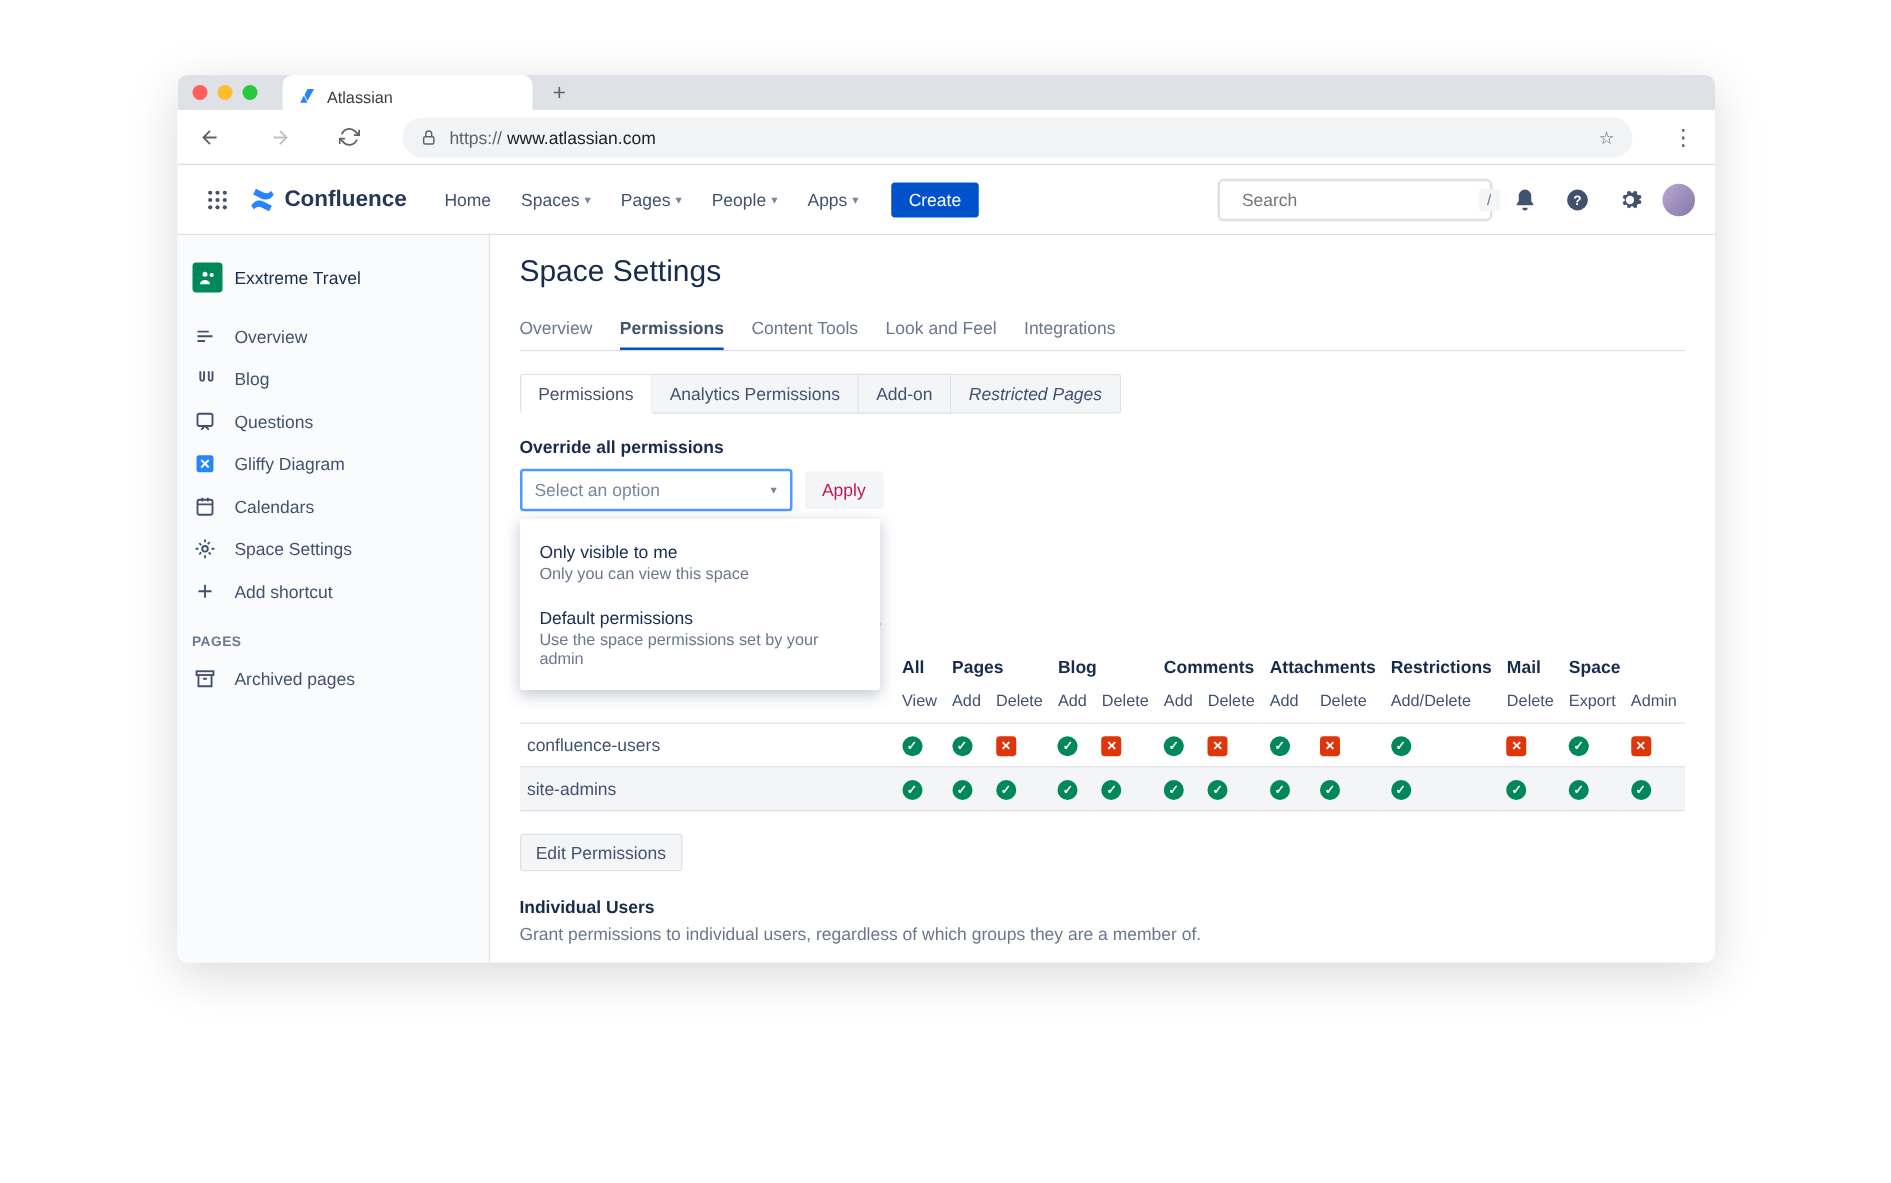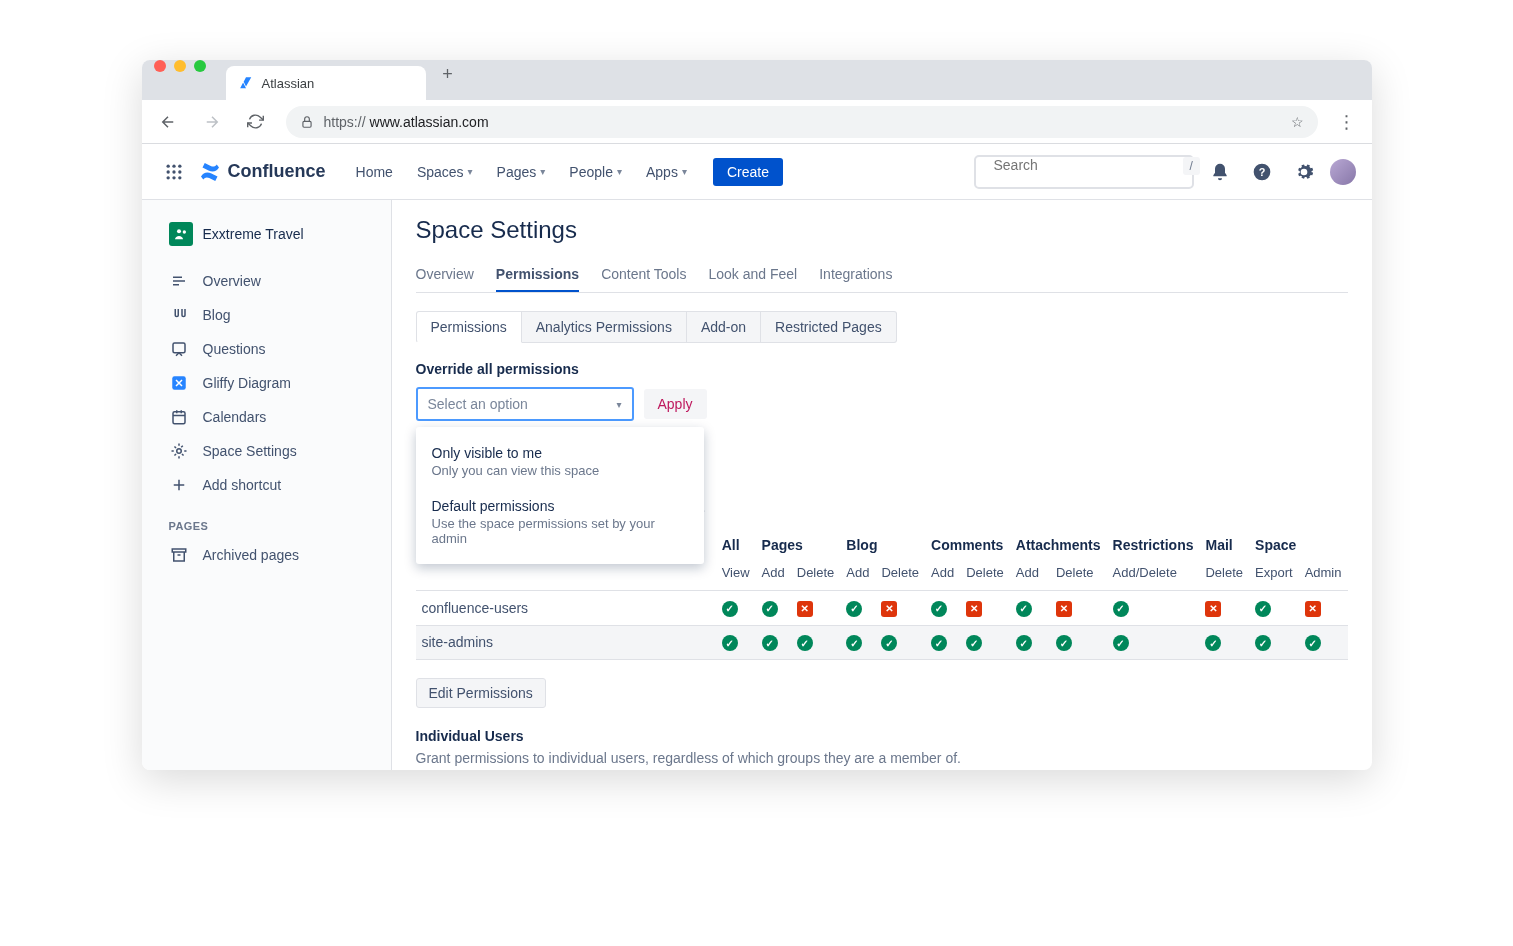--- a/index.html
+++ b/index.html
@@ -1,76 +1,76 @@
 <!DOCTYPE html>
 <html><head>
 <meta charset="utf-8">
 <style>
 * { margin: 0; padding: 0; box-sizing: border-box; }
 body { font-family: -apple-system, BlinkMacSystemFont, 'Segoe UI', sans-serif; background: #fff; display: flex; justify-content: center; align-items: flex-start; padding: 60px 40px; }
 .window { width: 1230px; height: 710px; background: #fff; border-radius: 8px; box-shadow: 0 10px 40px rgba(0,0,0,0.15); overflow: hidden; display: flex; flex-direction: column; }
 
 
-.browser-tabs { background: #dee1e6; height: 40px; display: flex; padding: 0 12px; gap: 8px; }
+.browser-tabs { background: #dee1e6; height: 28px; display: flex; align-items: center; padding: 0 12px; gap: 8px; }
 .traffic-lights { display: flex; gap: 8px; margin-right: 12px; }
 .traffic-light { width: 12px; height: 12px; border-radius: 50%; }
 .tl-red { background: #ff5f56; }
 .tl-yellow { background: #ffbd2e; }
 .tl-green { background: #27c93f; }
 .tab { background: #fff; height: 34px; margin-top: 6px; border-radius: 8px 8px 0 0; display: flex; align-items: center; padding: 0 12px; gap: 8px; min-width: 200px; font-size: 13px; color: #3c4043; }
 .tab-icon { width: 16px; height: 16px; display: flex; align-items: center; justify-content: center; }
 .new-tab { width: 28px; height: 28px; display: flex; align-items: center; justify-content: center; color: #5f6368; cursor: pointer; font-size: 18px; }
 
-.browser-toolbar { background: #fff; height: 44px; display: flex; align-items: center; padding: 0 12px; gap: 16px; border-bottom: 1px solid #dadce0; }
+.browser-toolbar { background: #fff; height: 44px; display: flex; align-items: center; padding: 0 12px; gap: 28px; border-bottom: 1px solid #dadce0; }
 .nav-btn { width: 28px; height: 28px; display: flex; align-items: center; justify-content: center; color: #5f6368; cursor: pointer; }
 .nav-btn.disabled { color: #bdc1c6; }
 .url-bar { flex: 1; background: #f1f3f4; border-radius: 16px; height: 32px; display: flex; align-items: center; padding: 0 14px; gap: 10px; font-size: 14px; color: #5f6368; }
 .url-text { color: #202124; }
 .url-star { margin-left: auto; color: #5f6368; }
 .browser-menu { color: #5f6368; cursor: pointer; font-size: 18px; padding: 0 4px; }
 
 
 .app-header { height: 56px; border-bottom: 1px solid #dfe1e6; display: flex; align-items: center; padding: 0 16px; gap: 8px; }
 .app-switcher { width: 32px; height: 32px; display: flex; align-items: center; justify-content: center; cursor: pointer; color: #42526e; }
 .logo { display: flex; align-items: center; gap: 6px; margin-right: 12px; }
 .logo-mark { width: 24px; height: 24px; }
 .logo-text { font-size: 18px; font-weight: 600; color: #253858; }
 .nav-links { display: flex; gap: 4px; }
 .nav-link { padding: 6px 10px; font-size: 14px; color: #42526e; cursor: pointer; display: flex; align-items: center; gap: 4px; border-radius: 3px; }
 .chevron { font-size: 10px; color: #7a869a; }
 .create-btn { background: #0052cc; color: #fff; padding: 6px 14px; border-radius: 3px; font-size: 14px; font-weight: 500; cursor: pointer; margin-left: 8px; }
 .header-right { margin-left: auto; display: flex; align-items: center; gap: 10px; }
-.search-box { position: relative; width: 220px; height: 34px; border: 2px solid #dfe1e6; border-radius: 5px; display: flex; align-items: flex-start; padding: 0 10px; gap: 8px; }
+.search-box { position: relative; width: 220px; height: 34px; border: 2px solid #dfe1e6; border-radius: 5px; display: flex; align-items: center; padding: 0 10px; gap: 8px; }
 .search-box input { border: none; outline: none; flex: 1; font-size: 14px; background: transparent; }
 .search-kbd { background: #f4f5f7; border-radius: 3px; padding: 2px 7px; font-size: 12px; color: #6b778c; }
 .icon-btn { width: 32px; height: 32px; display: flex; align-items: center; justify-content: center; color: #42526e; cursor: pointer; border-radius: 50%; }
 .avatar { width: 26px; height: 26px; border-radius: 50%; background: linear-gradient(135deg, #b9a8d4, #8777a8); }
 
 
 .app-body { display: flex; flex: 1; overflow: hidden; }
-.sidebar { width: 250px; background: #fafbfc; border-right: 1px solid #dfe1e6; padding: 16px 19px; overflow-y: auto; }
+.sidebar { width: 250px; background: #fafbfc; border-right: 1px solid #dfe1e6; padding: 16px 4px; overflow-y: auto; }
 .space-header { display: flex; align-items: center; gap: 10px; padding: 6px 8px; margin-bottom: 12px; }
 .space-icon { width: 24px; height: 24px; background: #00875a; border-radius: 3px; display: flex; align-items: center; justify-content: center; color: #fff; font-size: 13px; }
 .space-name { font-size: 14px; font-weight: 500; color: #172b4d; }
 .side-item { display: flex; align-items: center; gap: 14px; padding: 7px 8px; font-size: 14px; color: #42526e; cursor: pointer; border-radius: 3px; }
 .side-icon { width: 20px; height: 20px; display: flex; align-items: center; justify-content: center; color: #42526e; }
 .side-section { padding: 18px 8px 6px; font-size: 11px; font-weight: 600; color: #6b778c; letter-spacing: 0.4px; }
 
 
 .content { flex: 1; overflow-y: auto; padding: 16px 24px; position: relative; }
 .page-title { font-size: 24px; font-weight: 500; color: #172b4d; margin-bottom: 14px; }
 .tabs { display: flex; gap: 22px; border-bottom: 1px solid #dfe1e6; margin-bottom: 18px; }
 .tab-item { padding: 8px 0; font-size: 14px; color: #6b778c; cursor: pointer; border-bottom: 2px solid transparent; }
 .tab-item.active { color: #42526e; font-weight: 600; border-bottom-color: #0052cc; }
 
 .subtabs { display: flex; margin-bottom: 18px; }
 .subtab { padding: 7px 14px; font-size: 14px; color: #42526e; cursor: pointer; border: 1px solid #dfe1e6; background: #f4f5f7; }
 .subtab.active { background: #fff; border-bottom-color: #fff; }
 .subtab:first-child { border-radius: 3px 0 0 3px; }
-.subtab:last-child { border-radius: 0 3px 3px 0; }
+.subtab:last-child { border-radius: 0 3px 3px 0; font-style: italic; }
 .subtab + .subtab { border-left: none; }
 
 .section-label { font-size: 14px; font-weight: 600; color: #172b4d; margin-bottom: 10px; }
 .override-row { display: flex; gap: 10px; align-items: center; margin-bottom: 18px; }
 .select-box { width: 218px; height: 34px; border: 2px solid #4c9aff; border-radius: 3px; display: flex; align-items: center; justify-content: space-between; padding: 0 10px; font-size: 14px; color: #7a869a; cursor: pointer; background: #fff; position: relative; }
 .apply-btn { background: #f4f5f7; color: #be185d; padding: 7px 14px; border-radius: 3px; font-size: 14px; cursor: not-allowed; border: none; }
 
 .dropdown { position: absolute; top: 38px; left: -2px; width: 288px; background: #fff; border-radius: 3px; box-shadow: 0 4px 12px rgba(9,30,66,0.25); z-index: 100; padding: 8px 0; }
 .dropdown-item { padding: 10px 16px; cursor: pointer; }
 .dropdown-item:hover, .dropdown-item.highlighted { background: #ebecf0; }

